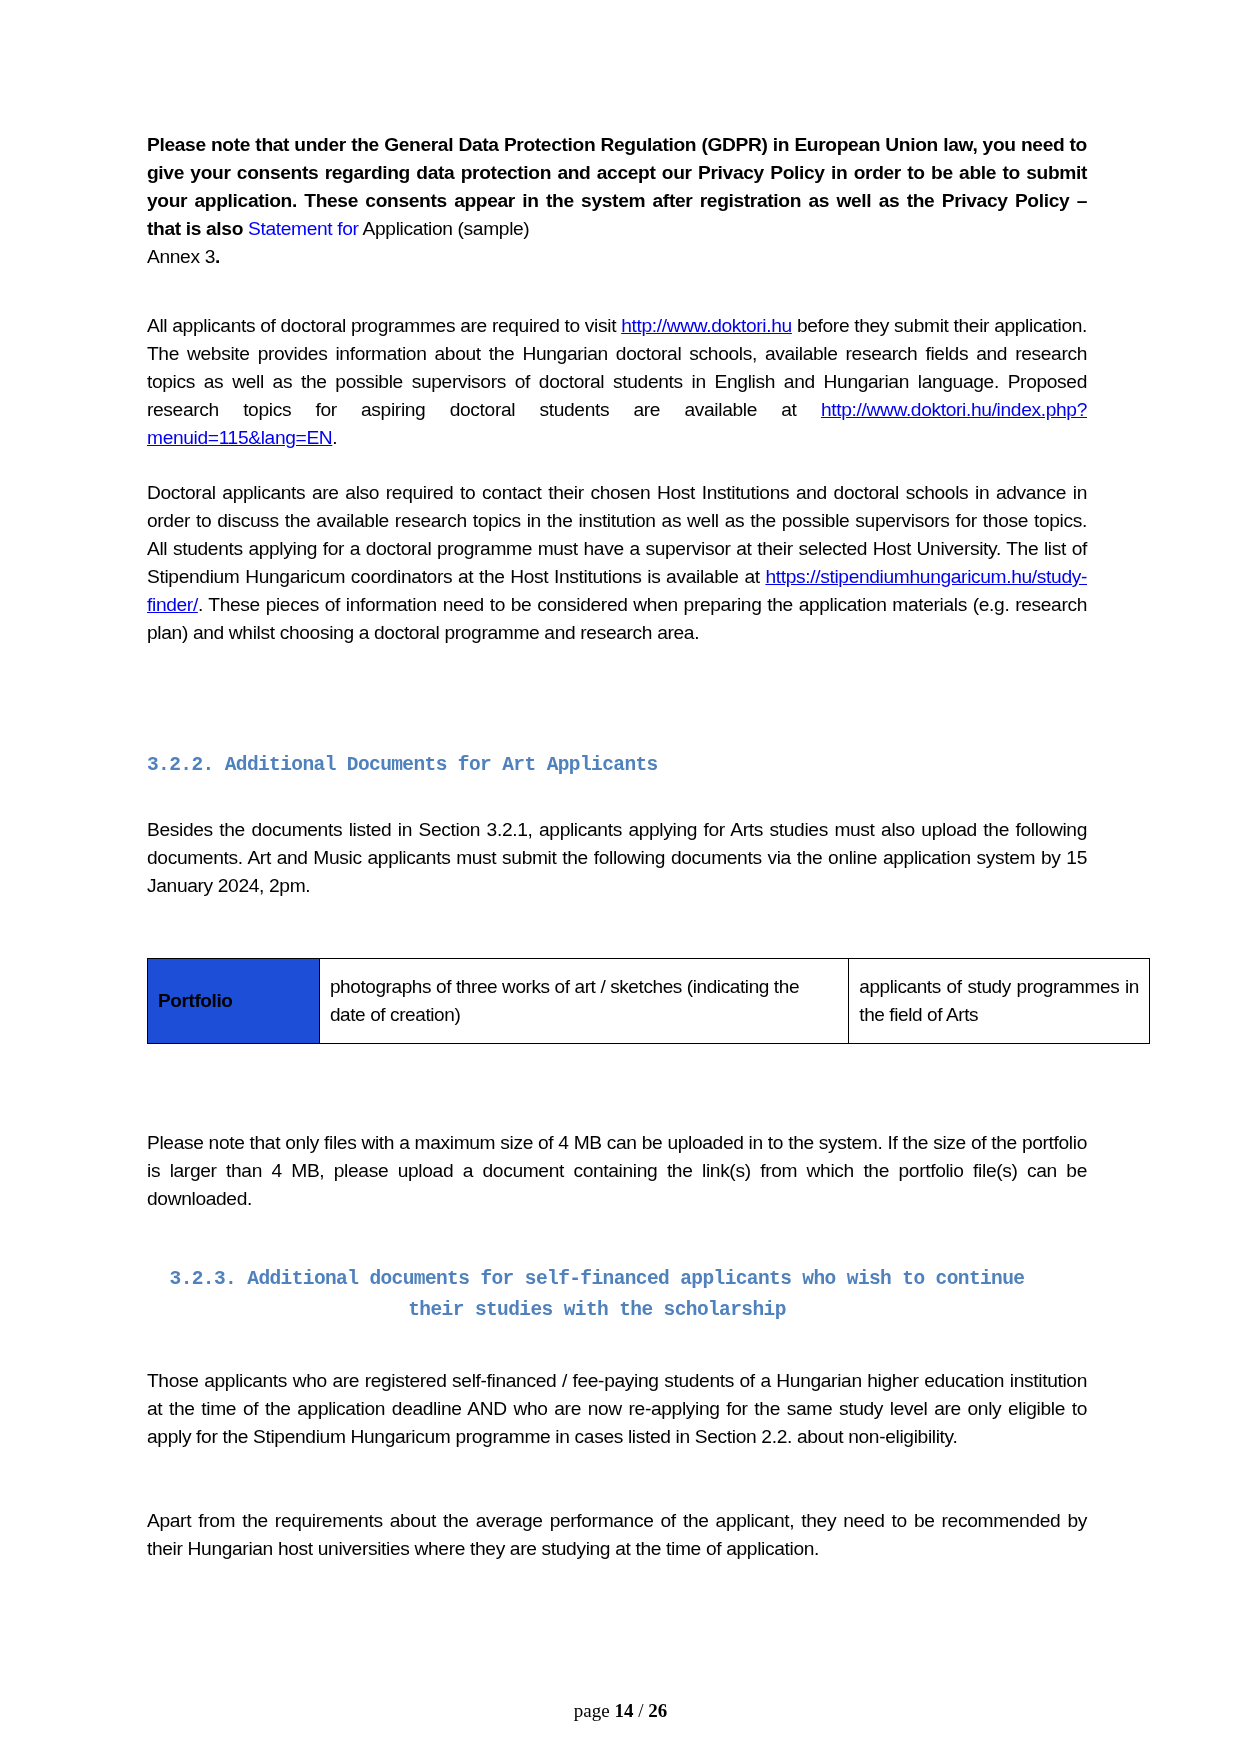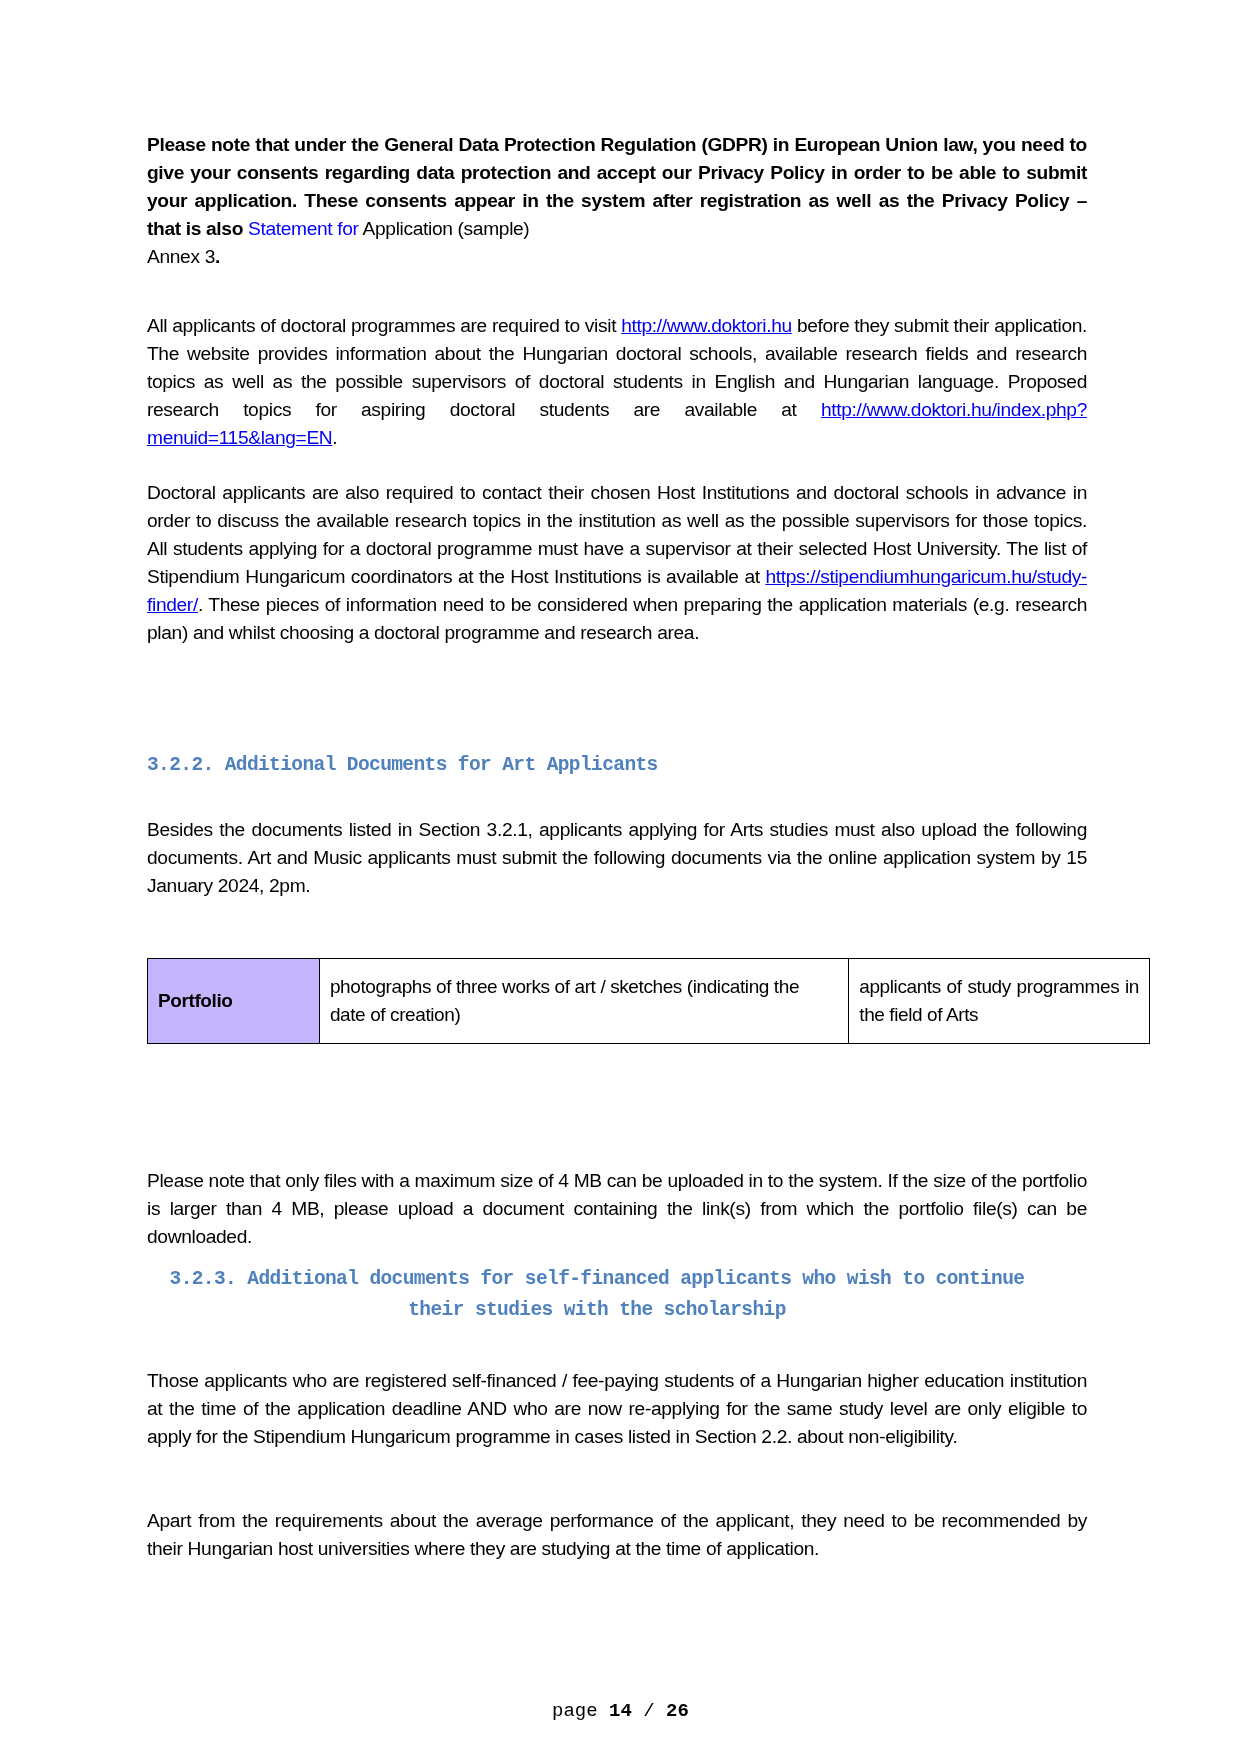--- a/index.html
+++ b/index.html
@@ -23,26 +23,26 @@
   }
   table.req {
     position: absolute; left: 147px; top: 958px; width: 1003px;
     border-collapse: collapse; font-family: "Liberation Sans", sans-serif;
     font-size: 19px; letter-spacing: -0.4px;
   }
   table.req td, table.req th {
     border: 1.5px solid #000; padding: 2px 10px; vertical-align: middle;
   }
   table.req th { background: #c6d9f1; text-align: left; font-weight: bold; height: 52px; line-height: 27px; }
-  table.req td.doc { background: #c4b5fd; font-weight: bold; }
+  table.req td.doc { background: #1d4ed8; font-weight: bold; }
   table.req td { height: 80px; line-height: 28px; }
   .justify-cell { text-align: justify; text-align-last: left; }
   .footer {
     position: absolute; top: 1700px; left: 0; width: 1241px; text-align: center;
-    font-size: 19px; font-family: Liberation Mono, monospace;
+    font-size: 19px; font-family: Liberation Serif, serif;
   }
 </style>
 </head>
 <body>
 
 <div class="page">
 
   <p class="p" style="position:absolute; top:131px; width:940px;">
     <span class="bold">Please note that under the General Data Protection Regulation (GDPR) in European Union law, you need to give your consents regarding data protection and accept our Privacy Policy in order to be able to submit your application. These consents appear in the system after registration as well as the Privacy Policy – that is also </span><span class="blue-bold">Statement for</span><span> Application (sample)</span><br>
     <span>Annex 3</span><span class="bold">.</span>
@@ -70,21 +70,21 @@
   <tbody>
   <tr>
     <td class="doc">Portfolio</td>
     <td>photographs of three works of art / sketches (indicating the date of creation)</td>
     <td class="justify-cell">applicants of study programmes in the field of Arts</td>
   </tr>
 </tbody>
   </table>
 
 <div class="page">
-  <p class="p" style="position:absolute; top:1129px; width:940px;margin-top:38px;">Please note that only files with a maximum size of 4 MB can be uploaded in to the system. If the size of the portfolio is larger than 4 MB, please upload a document containing the link(s) from which the portfolio file(s) can be downloaded.</p>
+  <p class="p" style="position:absolute; top:1129px; width:940px;">Please note that only files with a maximum size of 4 MB can be uploaded in to the system. If the size of the portfolio is larger than 4 MB, please upload a document containing the link(s) from which the portfolio file(s) can be downloaded.</p>
 
   <h2 class="heading" style="position:absolute; top:1264px; width:900px; text-align:center;">3.2.3. Additional documents for self-financed applicants who wish to continue their studies with the scholarship</h2>
 
   <p class="p" style="position:absolute; top:1367px; width:940px;">Those applicants who are registered self-financed / fee-paying students of a Hungarian higher education institution at the time of the application deadline AND who are now re-applying for the same study level are only eligible to apply for the Stipendium Hungaricum programme in cases listed in Section 2.2. about non-eligibility.</p>
 
   <p class="p" style="position:absolute; top:1507px; width:940px;">Apart from the requirements about the average performance of the applicant, they need to be recommended by their Hungarian host universities where they are studying at the time of application.</p>
 </div>
 
 <div class="footer">
   <span>page </span><b>14</b><span> / </span><b>26</b>

